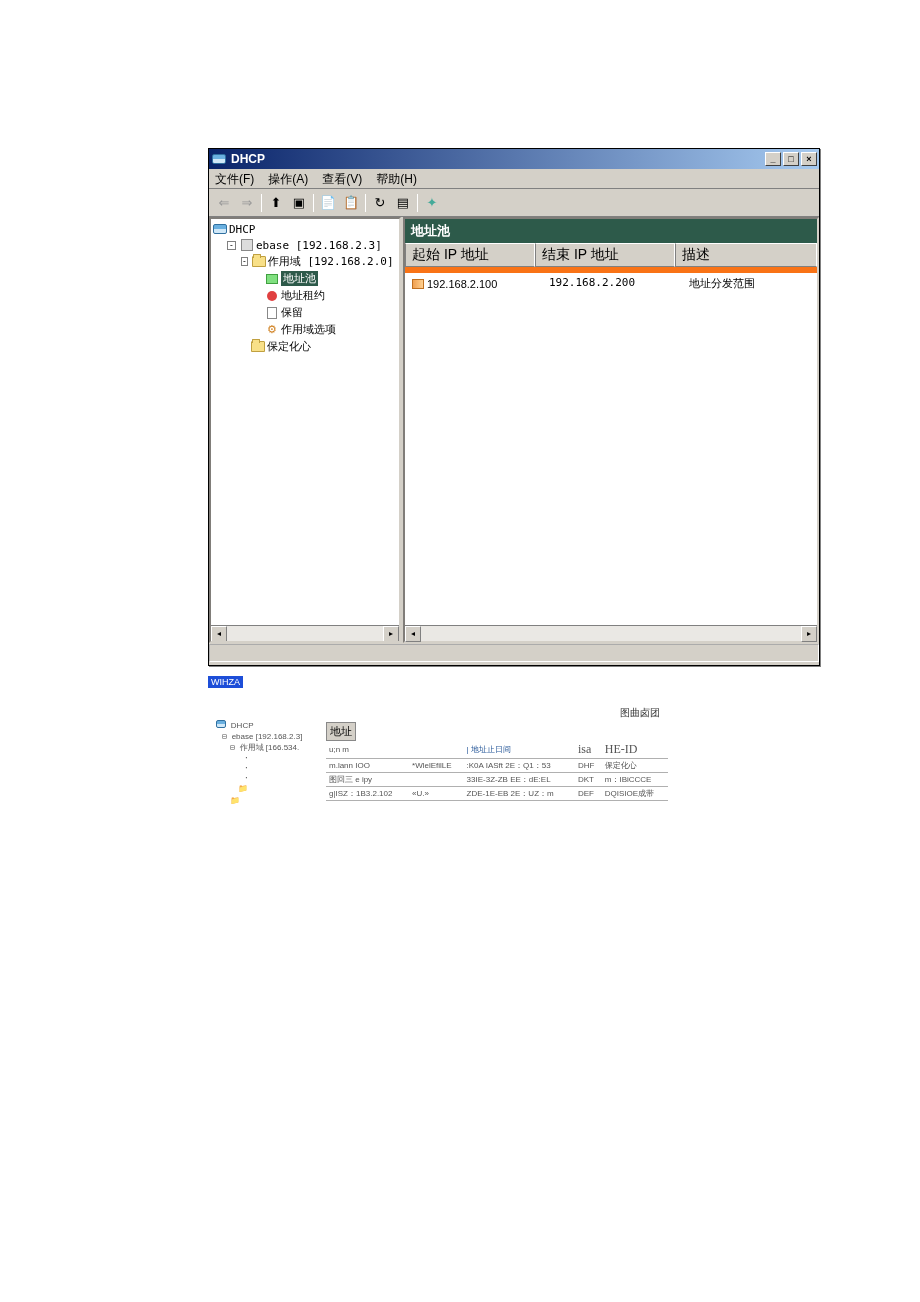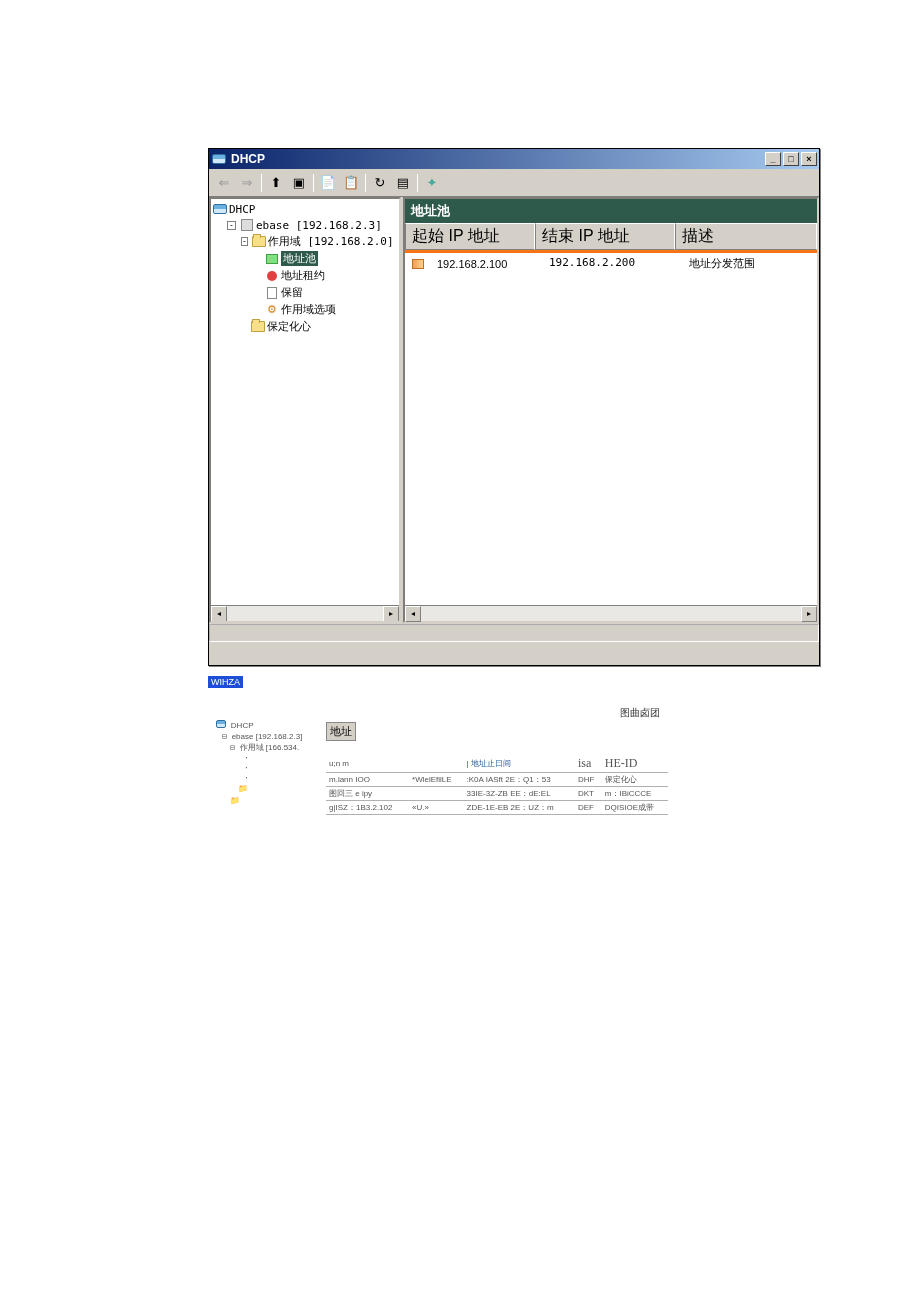--- a/index.html
+++ b/index.html
@@ -31,27 +31,27 @@
     .toolbar { height: 28px; padding: 2px 4px; display: flex; align-items: center; gap: 1px; border-bottom: 1px solid #808080; }
     .tb-btn { width: 22px; height: 22px; display: inline-flex; align-items: center; justify-content: center; font-size: 13px; color: #000; }
     .tb-btn.disabled { color: #999; }
     .tb-sep { width: 1px; height: 18px; background: #808080; margin: 0 2px; border-right: 1px solid #fff; }
     
     .content { display: flex; height: 426px; }
     .tree-panel { width: 192px; background: #fff; border: 2px inset #d4d0c8; margin: 0 2px 0 0; overflow: hidden; position: relative; font-size: 11px; }
     .right-panel { flex: 1; background: #fff; border: 2px inset #d4d0c8; display: flex; flex-direction: column; position: relative; }
     
     .panel-header { background: #2d5a4a; color: #fff; padding: 3px 6px; font-size: 13px; font-weight: bold; }
-    .col-headers { display: flex; background: #15803d; border-bottom: 3px solid #f97316; font-size: 16px; }
+    .col-headers { display: flex; background: #15803d; border-bottom: 6px solid #f97316; font-size: 14px; }
     .col-headers > div { padding: 2px 6px; border-right: 1px solid #fff; border-left: 1px solid #808080; border-top: 1px solid #fff; border-bottom: 1px solid #808080; background: #d4d0c8; }
     .col1 { width: 130px; } .col2 { width: 140px; } .col3 { flex: 1; }
     
     .data-row { display: flex; font-size: 11px; padding: 2px 0; }
     .data-row > div { padding: 1px 6px; }
-    .data-row .col1 { display: flex; align-items: center; gap: 12px; font-family: monospace; }
+    .data-row .col1 { display: flex; align-items: center; gap: 2px; font-family: monospace; }
     .data-row .col2 { font-family: monospace; margin-left: 8px; }
     
     .tree { padding: 2px; }
     .tree-node { display: flex; align-items: center; gap: 2px; padding: 1px 0; white-space: nowrap; }
     .tree-indent-1 { padding-left: 14px; }
     .tree-indent-2 { padding-left: 28px; }
     .tree-indent-3 { padding-left: 52px; }
     .tree-indent-2b { padding-left: 38px; }
     .tree-icon { width: 14px; height: 14px; display: inline-flex; align-items: center; justify-content: center; font-size: 11px; }
     .tree-expand { width: 9px; height: 9px; border: 1px solid #808080; font-size: 8px; line-height: 7px; text-align: center; margin-right: 2px; font-family: monospace; }
@@ -69,21 +69,21 @@
     
     .wm { position: absolute; left: 208px; top: 676px; font-size: 9px; background: #1d4ed8; color: #fff; padding: 1px 3px; font-family: Arial; }
     
     
     .mini { position: absolute; left: 208px; top: 706px; width: 460px; font-size: 8px; color: #555; }
     .mini-tree { float: left; width: 116px; padding-top: 14px; }
     .mini-tree .line { padding-left: 8px; white-space: nowrap; font-family: SimSun, monospace; line-height: 11px; }
     .mini-right { margin-left: 118px; }
     .mini-hdr { text-align: right; padding-right: 8px; color: #333; font-size: 10px; margin-bottom: 2px; }
     .mini-title { background: #d4d0c8; padding: 1px 3px; display: inline-block; font-size: 11px; color: #000; border: 1px solid #888; }
-    .mini-table { width: 100%; border-collapse: collapse; margin-top: 14px; }
+    .mini-table { width: 100%; border-collapse: collapse; margin-top: 0; }
     .mini-table th, .mini-table td { border-bottom: 1px solid #b0b0b0; padding: 1px 3px; text-align: left; font-size: 8px; color: #555; font-weight: normal; white-space: nowrap; }
     .mini-table th.hb { font-family: serif; font-size: 12px; }
     
     .dhcp-icon { width: 14px; height: 10px; background: linear-gradient(#6ab0e0 50%, #d0e8f8 50%); border: 1px solid #3070a0; border-radius: 2px; }
     .folder-icon { width: 14px; height: 11px; background: #f8e088; border: 1px solid #c0a040; border-radius: 1px 1px 0 0; position: relative; }
     .folder-icon::before { content: ''; position: absolute; top: -3px; left: 0; width: 6px; height: 3px; background: #f8e088; border: 1px solid #c0a040; border-bottom: none; border-radius: 1px 1px 0 0; }
     .server-icon { width: 12px; height: 12px; background: #ddd; border: 1px solid #888; }
     .green-box { width: 12px; height: 10px; background: #80e080; border: 1px solid #40a040; }
     .red-dot { width: 10px; height: 10px; background: #e04040; border-radius: 50%; }
     .doc-icon { width: 10px; height: 12px; background: #fff; border: 1px solid #888; }
@@ -99,20 +99,26 @@
         <span class="dhcp-icon"></span>
       </span>
     <span>DHCP</span>
     <div class="title-controls">
       <div class="title-btn">_</div>
       <div class="title-btn">□</div>
       <div class="title-btn">×</div>
     </div>
   </div>
 
+  <div class="menu-bar">
+    <span>文件(F)</span>
+    <span>操作(A)</span>
+    <span>查看(V)</span>
+    <span>帮助(H)</span>
+  </div>
 
   <div class="toolbar">
     <span class="tb-btn disabled">⇐</span>
     <span class="tb-btn disabled">⇒</span>
     <span class="tb-sep"></span>
     <span class="tb-btn">⬆</span>
     <span class="tb-btn">▣</span>
     <span class="tb-sep"></span>
     <span class="tb-btn">📄</span>
     <span class="tb-btn">📋</span>

